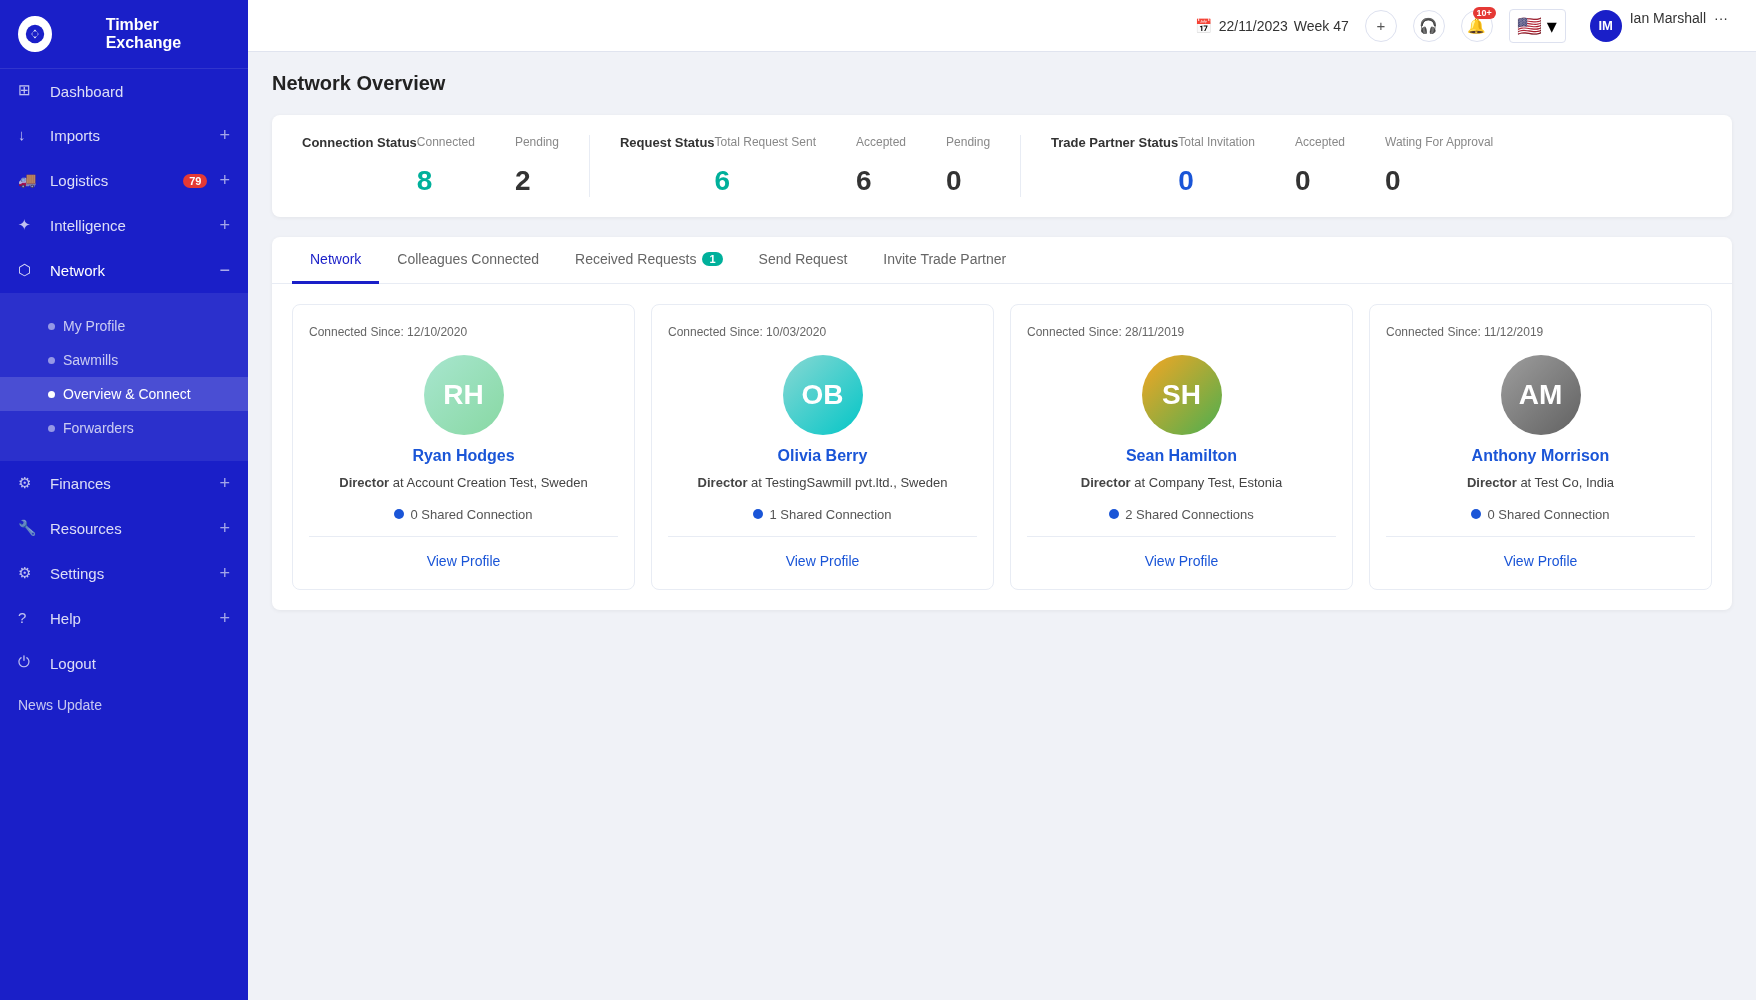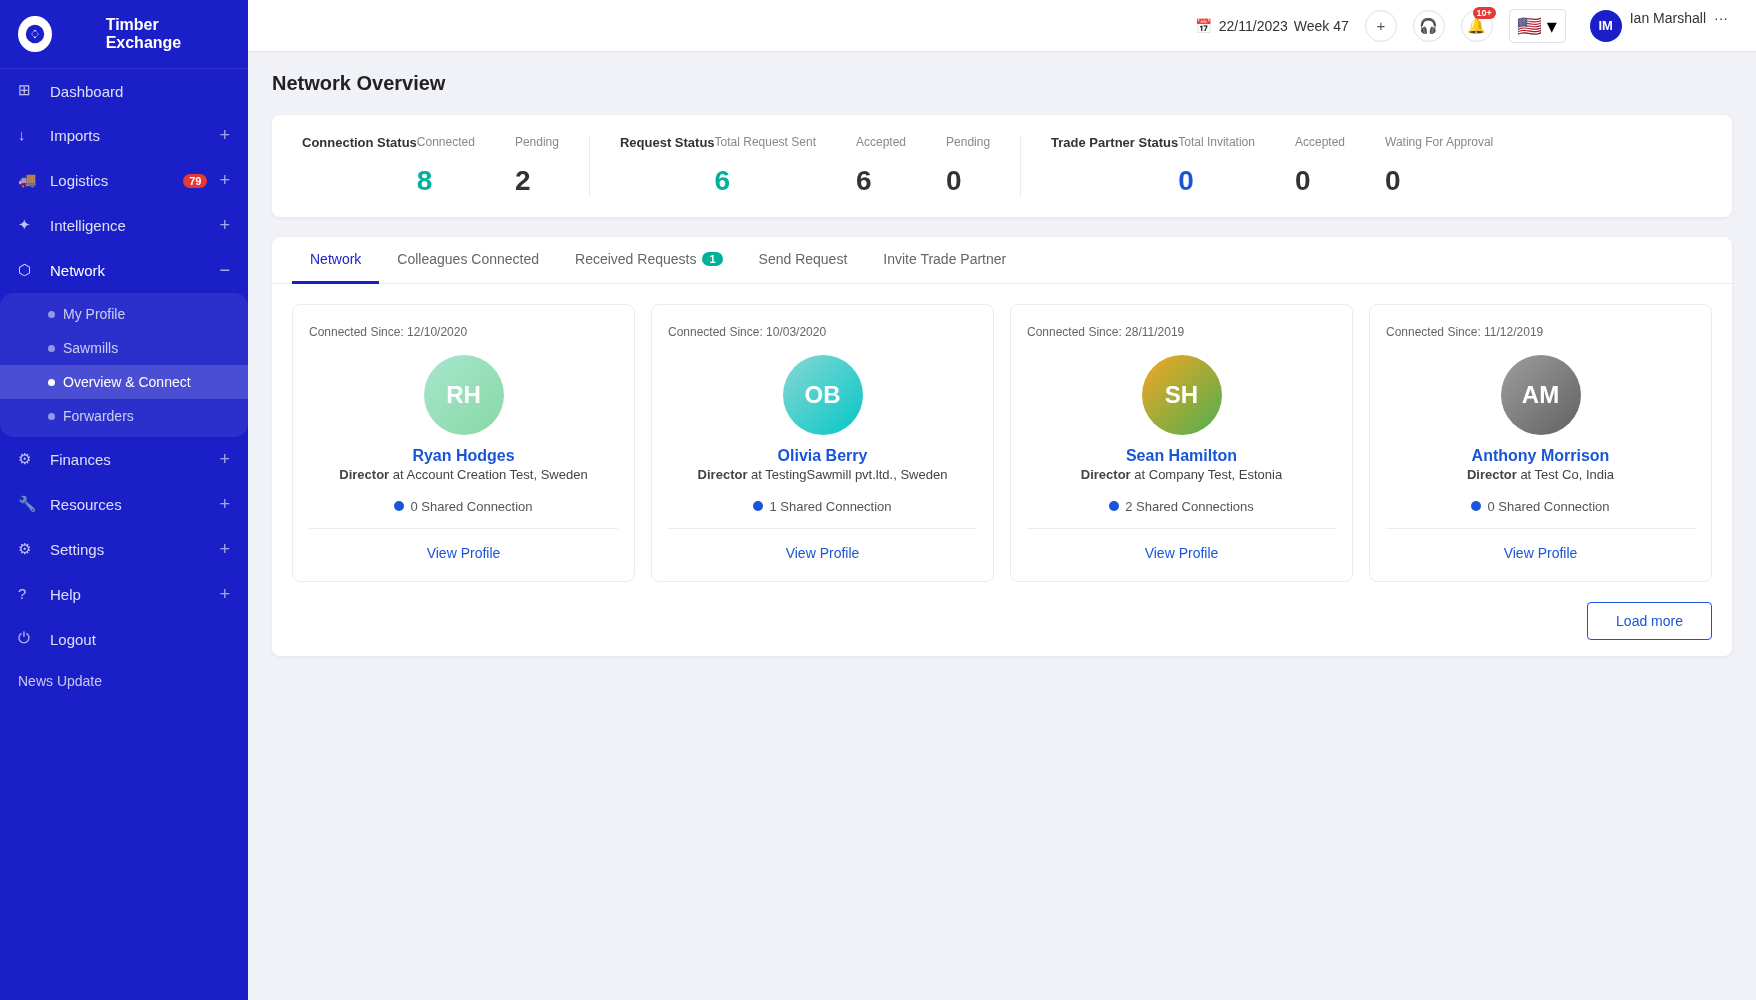--- a/index.html
+++ b/index.html
@@ -51,22 +51,21 @@
       border-radius: 10px;
       font-size: 11px;
       padding: 1px 6px;
       font-weight: 700;
     }
     .nav-item .plus-icon { font-size: 18px; opacity: 0.7; }
     .nav-item .minus-icon { font-size: 18px; opacity: 0.7; }
 
     .subnav {
       background: rgba(255,255,255,0.08);
-      padding: 4px 0;
-      border-radius: 14px;
+      padding: 16px 0;
     }
     .subnav-item {
       display: flex;
       align-items: center;
       padding: 9px 18px 9px 48px;
       cursor: pointer;
       color: rgba(255,255,255,0.75);
       font-size: 14px;
       gap: 8px;
     }
@@ -258,32 +257,32 @@
     .connected-since {
       font-size: 12px;
       color: #666;
       margin-bottom: 16px;
       align-self: flex-start;
     }
     .card-avatar {
       width: 80px; height: 80px;
       border-radius: 50%;
       display: flex; align-items: center; justify-content: center;
-      font-size: 24px;
+      font-size: 28px;
       font-weight: 700;
       color: white;
       margin: 0 auto 12px;
       align-self: center;
     }
     .card-name {
       font-size: 16px;
       font-weight: 600;
       color: #1a55d7;
       text-align: center;
-      margin-bottom: 0;
+      margin-bottom: 8px;
       align-self: center;
     }
     .card-role {
       font-size: 13px;
       color: #444;
       text-align: center;
       margin-bottom: 14px;
       line-height: 1.5;
       align-self: center;
     }
@@ -586,19 +585,16 @@
     <div class="card-role"><strong>Director</strong> at Test Co, India</div>
     <div class="card-connections">
       <span class="conn-dot"></span>
       <span>0 Shared Connection</span>
     </div>
     <div class="card-divider"></div>
     <button class="view-profile-btn">View Profile</button>
   </div>
         </div>
 
-      <div class="load-more-row">
-        <button class="load-more-btn">Load more</button>
-      </div>
     </div>
 
   </div>
 </div>
 
 </body></html>

